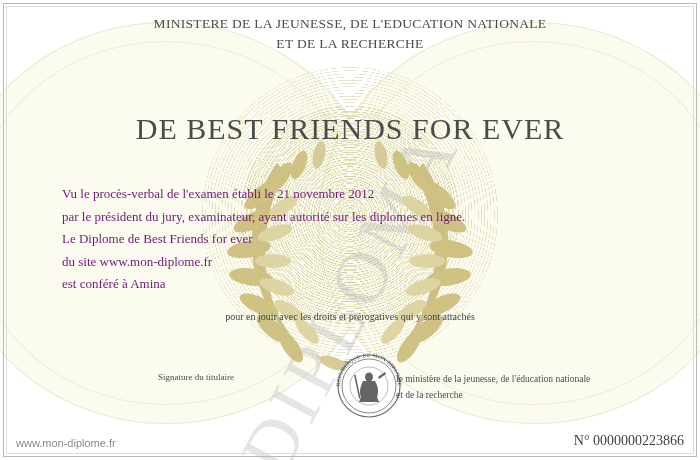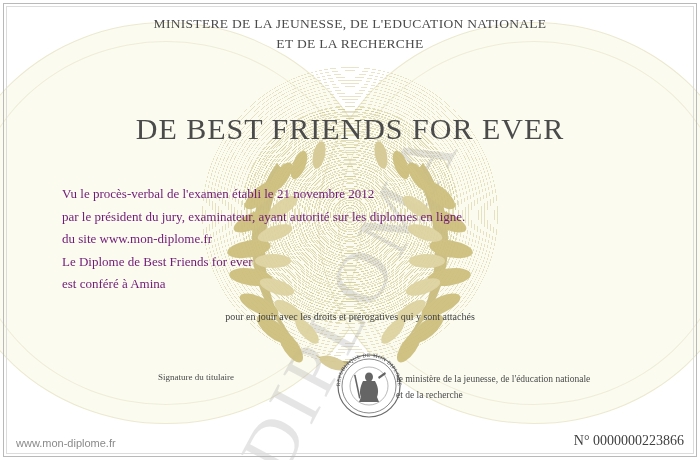--- a/index.html
+++ b/index.html
@@ -318,22 +318,22 @@
     <div class="ministry">
       <span class="l1">MINISTERE DE LA JEUNESSE, DE L'EDUCATION NATIONALE</span>
       <span class="l2">ET DE LA RECHERCHE</span>
     </div>
 
     <div class="subtitle">DE BEST FRIENDS FOR EVER</div>
 
     <div class="body-block">
       <div>Vu le procès-verbal de l'examen établi le 21 novembre 2012</div>
       <div>par le président du jury, examinateur, ayant autorité sur les diplomes en ligne.</div>
+      <div>Le Diplome de Best Friends for ever</div>
       <div>du site www.mon-diplome.fr</div>
-      <div>Le Diplome de Best Friends for ever</div>
       <div>est conféré à Amina</div>
     </div>
 
     <div class="rights">pour en jouir avec les droits et prérogatives qui y sont attachés</div>
 
     <div class="sig-left">Signature du titulaire</div>
     <div class="sig-right">
       <div>le ministère de la jeunesse, de l'éducation nationale</div>
       <div>et de la recherche</div>
     </div>

